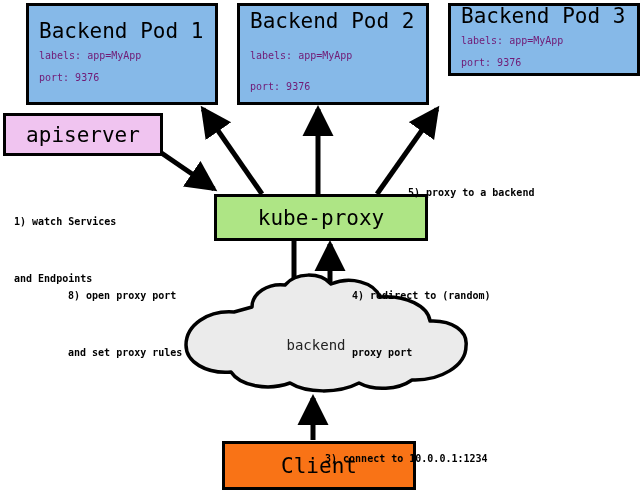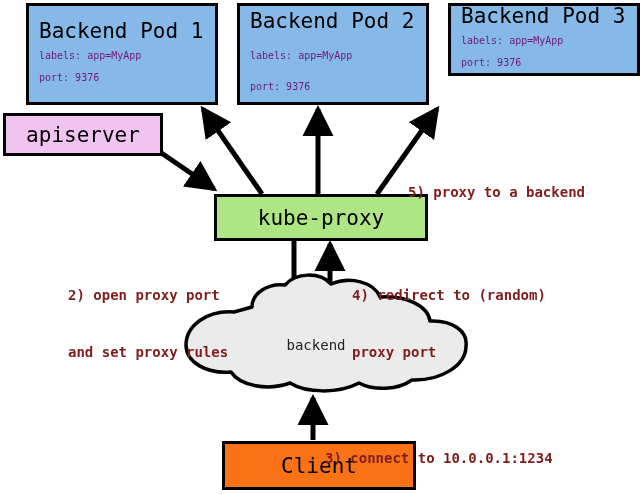--- a/index.html
+++ b/index.html
@@ -53,24 +53,24 @@
   }
   .center-label {
     text-align: center;
     font-size: 21px;
     line-height: 24px;
     color: #000000;
     white-space: nowrap;
   }
   .edge-label {
     position: absolute;
-    font-size: 14px;
+    font-size: 10px;
     line-height: 19px;
     font-weight: bold;
-    color: #7f1d1d;
+    color: #000000;
     white-space: pre;
     letter-spacing: 0px;
   }
   .cloud-label {
     position: absolute;
     font-size: 14px;
     color: #222222;
     white-space: nowrap;
     text-align: center;
   }
@@ -143,23 +143,27 @@
   </div>
 
   <div class="node" style="left:214px; top:194px; width:214px; height:47px; background:#aee585;">
     <div class="center-label">kube-proxy</div>
   </div>
 
   <div class="node" style="left:222px; top:441px; width:194px; height:49px; background:#f97316;">
     <div class="center-label">Client</div>
   </div>
 
+  <div class="edge-label" style="left:14px; top:174px;">
+    <div>1) watch Services</div>
+    <div>and Endpoints</div>
+  </div>
 
   <div class="edge-label" style="left:68px; top:248px;">
-    <div>2) open proxy port</div>
+    <div>8) open proxy port</div>
     <div>and set proxy rules</div>
   </div>
 
   <div class="edge-label" style="left:325px; top:411px;">
     <div>3) connect to 10.0.0.1:1234</div>
   </div>
 
   <div class="edge-label" style="left:352px; top:248px;">
     <div>4) redirect to (random)</div>
     <div>proxy port</div>

